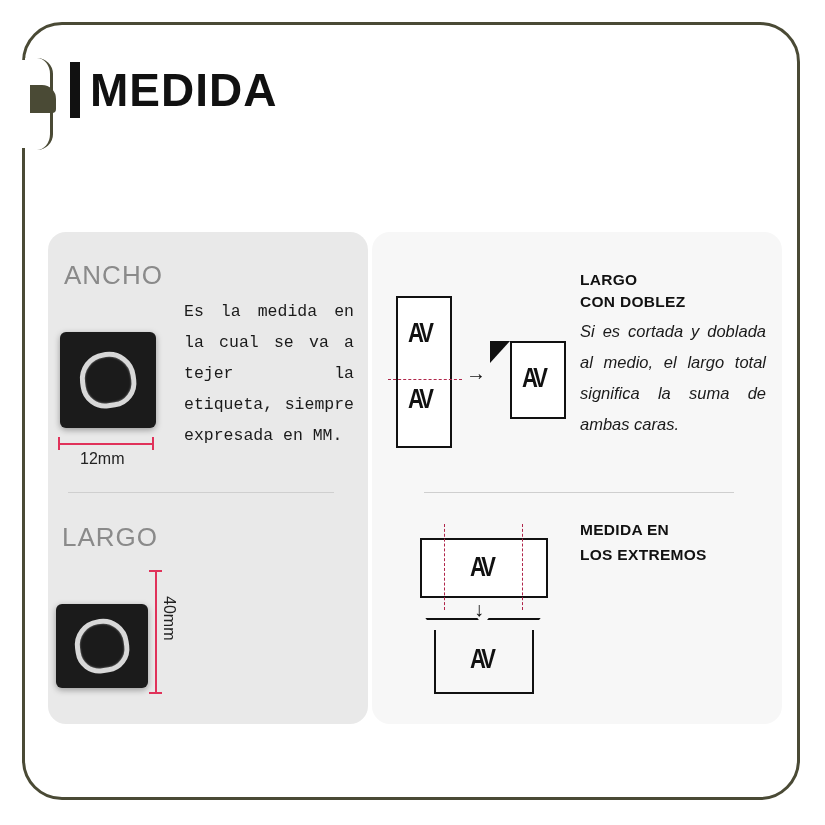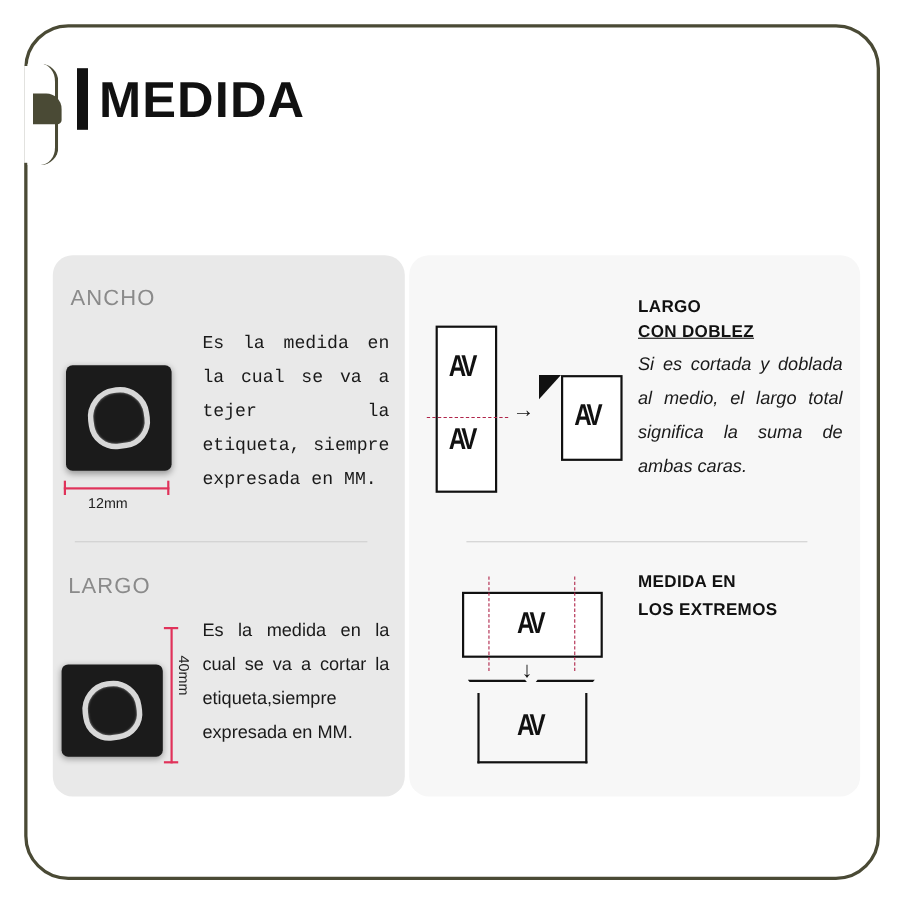--- a/index.html
+++ b/index.html
@@ -45,21 +45,21 @@
   .left-card{
     position:absolute;left:48px;top:232px;width:320px;height:492px;
     background:#e9e9e9;border-radius:18px;
   }
   .right-card{
     position:absolute;left:372px;top:232px;width:410px;height:492px;
     background:#f7f7f7;border-radius:18px;
   }
 
   .sect-head{
-    position:absolute;font-size:20px;color:#8a8a8a;letter-spacing:1px;
+    position:absolute;font-size:26px;color:#8a8a8a;letter-spacing:1px;
     font-family:"Liberation Sans", sans-serif;
   }
   .divider-h{
     position:absolute;height:1px;background:#cfcfcf;
   }
 
   
   .swatch{
     position:absolute;background:#1b1b1b;border-radius:6px;
     box-shadow:0 2px 6px rgba(0,0,0,.35);
@@ -70,21 +70,21 @@
     transform:rotate(-8deg);
     box-shadow:inset 0 0 2px #999;
   }
   .swatch .ring.small{width:44px;height:44px;}
 
   
   .mbar-h{position:absolute;background:#e0325a;height:2px;}
   .mtick{position:absolute;background:#e0325a;width:2px;}
   .mbar-v{position:absolute;background:#e0325a;width:2px;}
   .mtick-h{position:absolute;background:#e0325a;height:2px;}
-  .mlabel{position:absolute;font-size:13px;color:#222;}
+  .mlabel{position:absolute;font-size:16px;color:#222;}
   .mlabel.vert{writing-mode:vertical-rl;text-orientation:mixed;}
 
   .body-text{
     position:absolute;font-size:16.5px;line-height:31px;color:#1a1a1a;
     text-align:justify;
   }
 
   
   .box{position:absolute;border:2px solid #111;background:#fff;}
   .logo-glyph{
@@ -135,39 +135,38 @@
 
   <div class="swatch" style="left:56px;top:604px;width:92px;height:84px;">
     <div class="ring small"></div>
   </div>
 
   <div class="mbar-v" style="left:155px;top:570px;height:124px;"></div>
   <div class="mtick-h" style="left:149px;top:570px;width:13px;"></div>
   <div class="mtick-h" style="left:149px;top:692px;width:13px;"></div>
   <div class="mlabel vert" style="left:160px;top:596px;">40mm</div>
 
-  <div class="body-text" style="left:184px;top:558px;width:170px;">Es la medida en la cual se va a cortar la etiqueta,siempre expresada en MM.</div>
 
   <div class="right-card"></div>
 
   <div class="box" style="left:396px;top:296px;width:52px;height:148px;">
     <div class="logo-glyph" style="position:absolute;left:10px;top:22px;">AV</div>
     <div class="logo-glyph" style="position:absolute;left:10px;top:88px;">AV</div>
   </div>
   <div class="dash-line" style="left:388px;top:379px;width:74px;"></div>
   <div class="arrow" style="left:466px;top:362px;">→</div>
 
   <div class="box" style="left:510px;top:341px;width:52px;height:74px;">
     <div class="logo-glyph" style="position:absolute;left:10px;top:22px;">AV</div>
   </div>
   <div style="position:absolute;left:490px;top:341px;width:0;height:0;
               border-left:20px solid #111;border-top:0 solid transparent;border-bottom:22px solid transparent;"></div>
 
   <div class="rhead" style="left:580px;top:270px;">LARGO</div>
-  <div class="rhead" style="left:580px;top:292px;text-decoration:underline;">CON DOBLEZ</div>
+  <div class="rhead" style="left:580px;top:292px;">CON DOBLEZ</div>
   <div class="body-text" style="left:580px;top:316px;width:186px;font-style:italic;">Si es cortada y doblada al medio, el largo total significa la suma de ambas caras.</div>
 
   <div class="divider-h" style="left:424px;top:492px;width:310px;"></div>
 
   <div class="box" style="left:420px;top:538px;width:124px;height:56px;">
     <div class="logo-glyph" style="position:absolute;left:48px;top:14px;">AV</div>
   </div>
   <div class="dash-v" style="left:444px;top:524px;height:86px;"></div>
   <div class="dash-v" style="left:522px;top:524px;height:86px;"></div>
   <div class="arrow" style="left:474px;top:598px;">↓</div>

